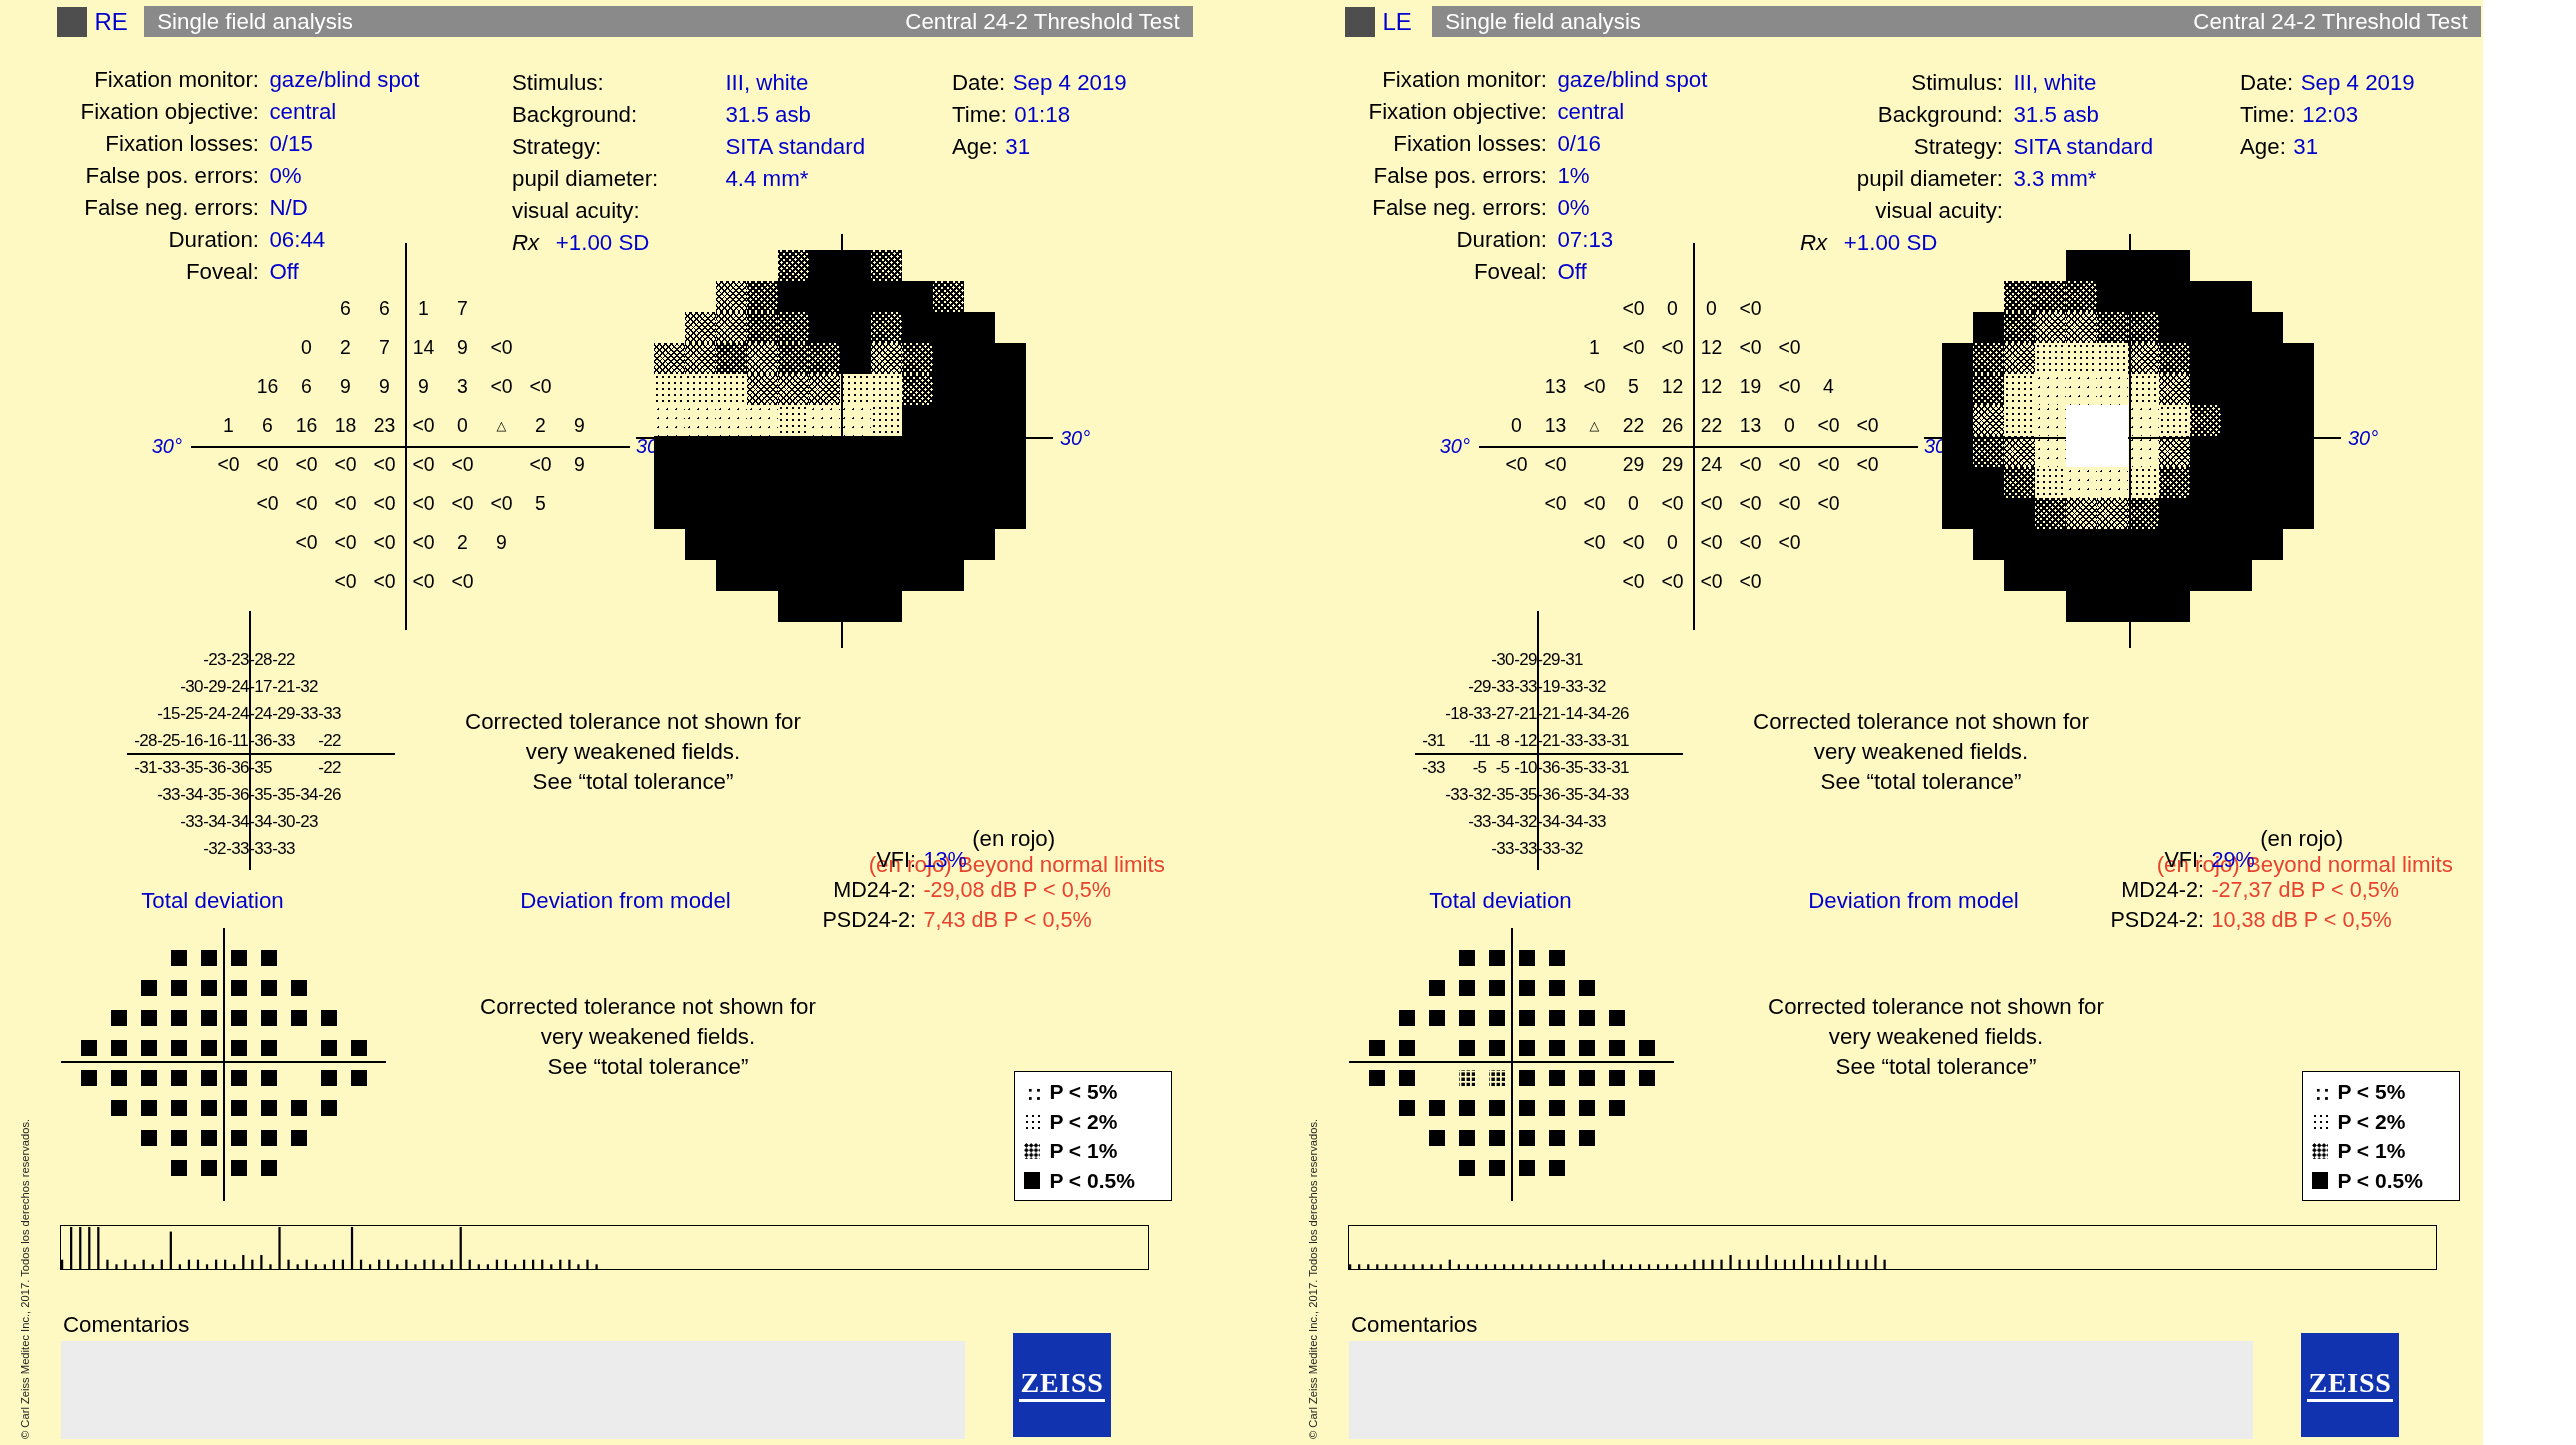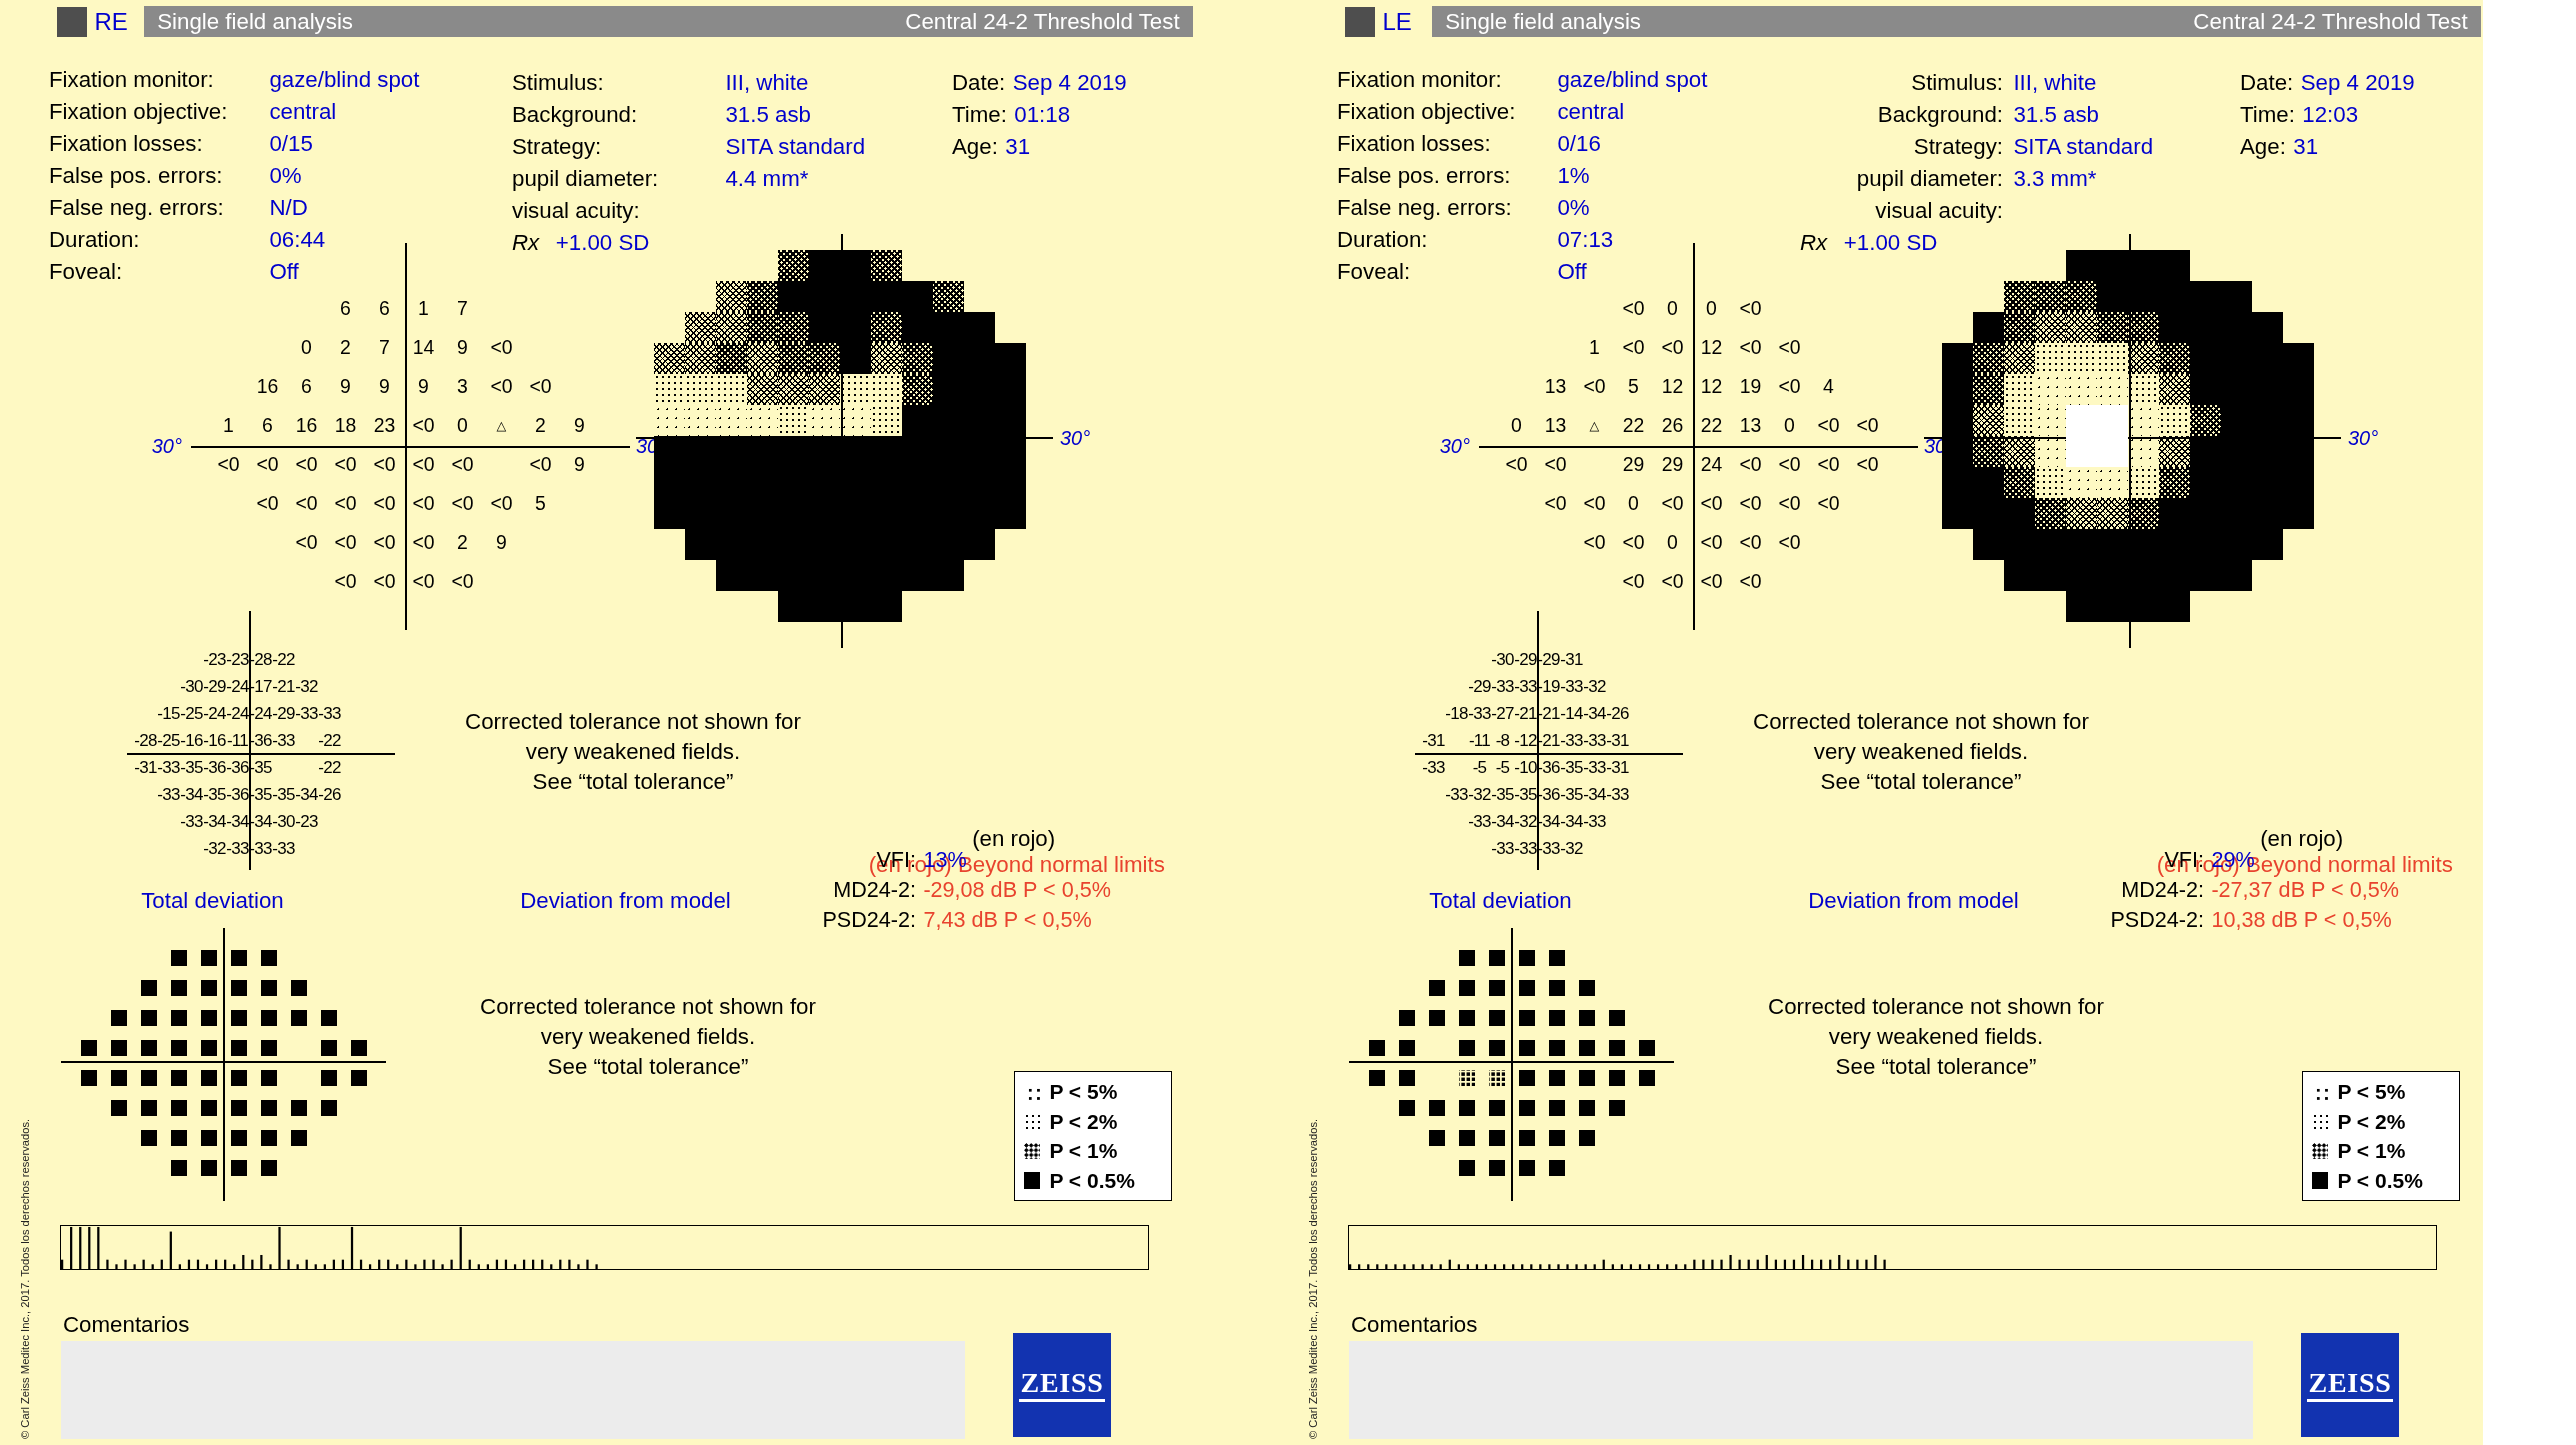--- a/index.html
+++ b/index.html
@@ -19,21 +19,21 @@
   .hdr{position:absolute;left:57px;top:6px;right:95px;height:31px;display:flex;align-items:center;gap:7.4px;}
   .eye-box{width:30px;height:30px;background:#4e4e4e;flex:0 0 30px;}
   .eye-label{color:var(--value_blue);font-size:24px;width:42px;flex:0 0 42px;}
   .hdr-bar{flex:1;height:31px;background:var(--header_bar_gray);color:#fff;display:flex;justify-content:space-between;align-items:center;padding:0 13.4px;font-size:22.3px;}
 
   
   .prm-row{display:flex;line-height:32px;font-size:22.3px;}
   .prm-label{white-space:pre;}
   .prm-value{color:var(--value_blue);white-space:pre;}
   .params-left{position:absolute;left:49px;top:64px;}
-  .params-left .prm-label{width:210px;margin-right:10.4px;}
+  .params-left .prm-label{width:210px;text-align:right;margin-right:10.4px;}
   .params-mid{position:absolute;left:512px;top:67px;}
   .params-mid .prm-label{width:203px;margin-right:10.4px;}
   .params-mid .prm-row.inline .prm-label{width:auto;font-style:italic;}
   .panel.p1 .params-mid .prm-label{text-align:right;}
   .panel.p1 .params-mid .prm-row.inline .prm-label{text-align:left;}
   .params-date{position:absolute;left:952px;top:67px;}
   .params-date .prm-label{margin-right:7.4px;}
 
   
   .axisv,.axish{position:absolute;background:#000;}

